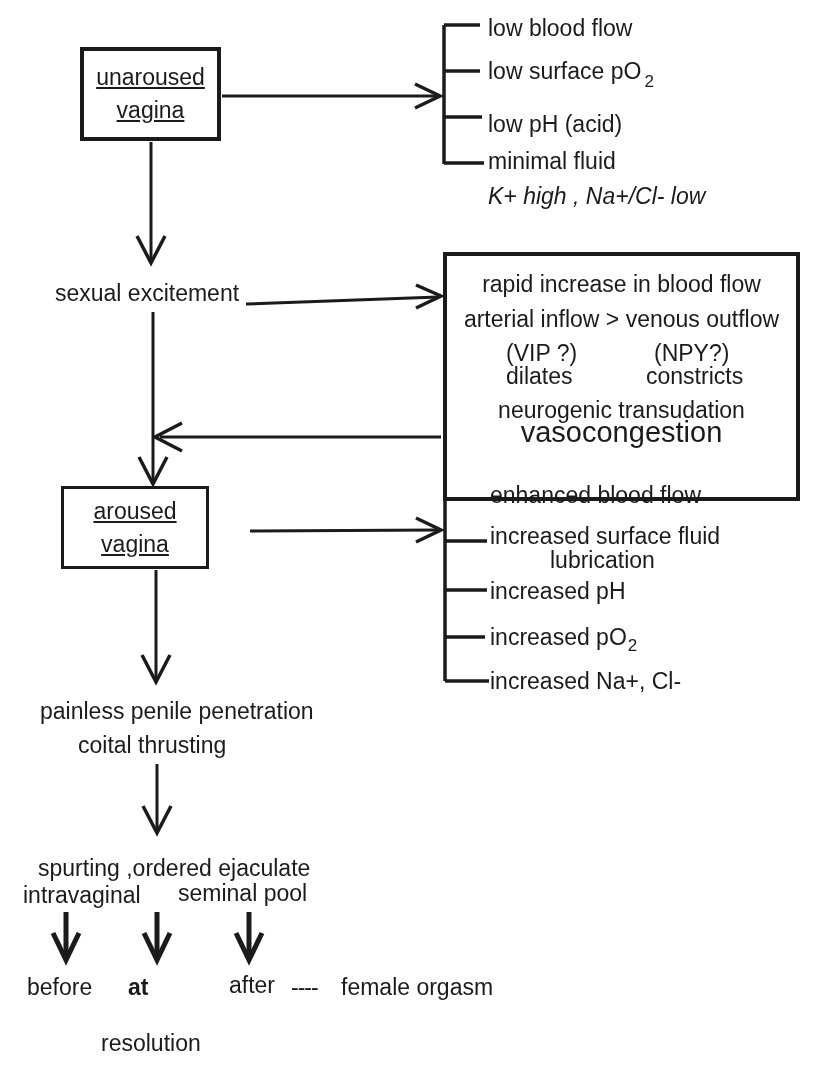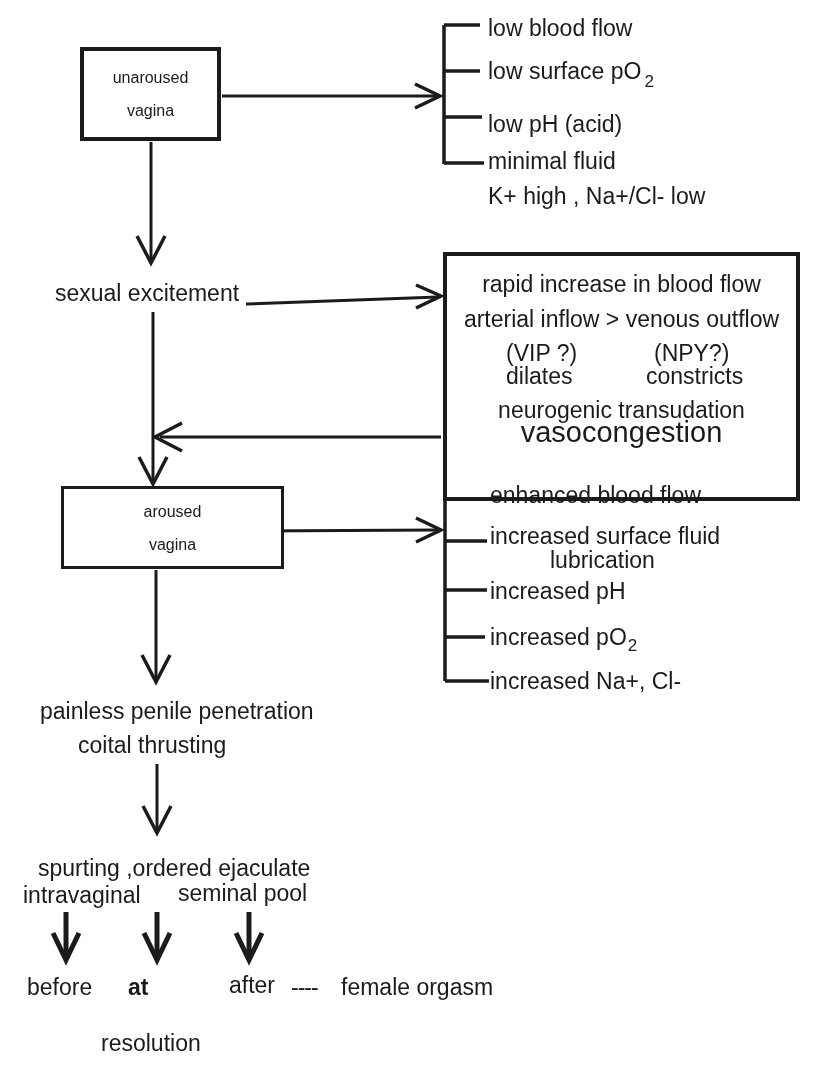--- a/index.html
+++ b/index.html
@@ -9,21 +9,21 @@
     font-family:"Liberation Sans","DejaVu Sans",sans-serif; color:#1b1b1b;
     overflow:hidden;
   }
   svg.connectors { position:absolute; left:0; top:0; }
   .t { position:absolute; font-size:23px; line-height:24px; white-space:nowrap; }
   .box {
     position:absolute; border:4px solid #1b1b1b; background:#ffffff;
     display:flex; flex-direction:column; align-items:center; justify-content:center;
     text-align:center;
   }
-  .box .bl { line-height:33px; font-size:16px; }
+  .box .bl { line-height:33px; font-size:23px;text-decoration:underline; }
   .bigbox { position:absolute; border:4px solid #1b1b1b; background:#ffffff; }
   .bigbox .row { position:absolute; left:0; right:0; text-align:center; font-size:23px; line-height:24px; white-space:nowrap; }
   .bigbox .pos { position:absolute; font-size:23px; line-height:24px; white-space:nowrap; }
   .vaso { font-size:29px !important; }
   .sub { font-size:17px; position:relative; top:8px; margin-left:3px; }
   .dash { letter-spacing:-1px; }
 </style>
 </head>
 <body>
 
@@ -91,36 +91,36 @@
 
   <div class="box" style="left:80px; top:47px; width:141px; height:94px;">
     <div class="bl">unaroused</div>
     <div class="bl">vagina</div>
   </div>
 
   <div class="t" style="left:488px; top:16px;">low blood flow</div>
   <div class="t" style="left:488px; top:59px;"><span>low surface pO</span><span class="sub">2</span></div>
   <div class="t" style="left:488px; top:112px;">low pH (acid)</div>
   <div class="t" style="left:488px; top:149px;">minimal fluid</div>
-  <div class="t" style="left:488px; top:184px;">K+ high , Na+/Cl- low</div>
+  <div class="t" style="left:488px; top:184px;font-style:italic;">K+ high , Na+/Cl- low</div>
 
   <div class="t" style="left:55px; top:281px;">sexual excitement</div>
 
   <div class="bigbox" style="left:443px; top:252px; width:357px; height:249px;">
     <div class="row" style="top:16px;">rapid increase in blood flow</div>
     <div class="row" style="top:51px;">arterial inflow &gt; venous outflow</div>
     <div class="pos" style="left:59px; top:85px;">(VIP ?)</div>
     <div class="pos" style="left:207px; top:85px;">(NPY?)</div>
     <div class="pos" style="left:59px; top:108px;">dilates</div>
     <div class="pos" style="left:199px; top:108px;">constricts</div>
     <div class="row" style="top:142px;">neurogenic transudation</div>
     <div class="row vaso" style="top:164px;">vasocongestion</div>
   </div>
 
-  <div class="box" style="left:61px; top:486px; width:223px; height:83px; border-width:3px;">
+  <div class="box" style="left:61px; top:486px; width:148px; height:83px; border-width:3px;">
     <div class="bl">aroused</div>
     <div class="bl">vagina</div>
   </div>
 
   <div class="t" style="left:490px; top:483px;">enhanced blood flow</div>
   <div class="t" style="left:490px; top:524px;">increased surface fluid</div>
   <div class="t" style="left:550px; top:548px;">lubrication</div>
   <div class="t" style="left:490px; top:579px;">increased pH</div>
   <div class="t" style="left:490px; top:625px;"><span>increased pO</span><span class="sub" style="margin-left:1px; top:6px;">2</span></div>
   <div class="t" style="left:490px; top:669px;">increased Na+, Cl-</div>

